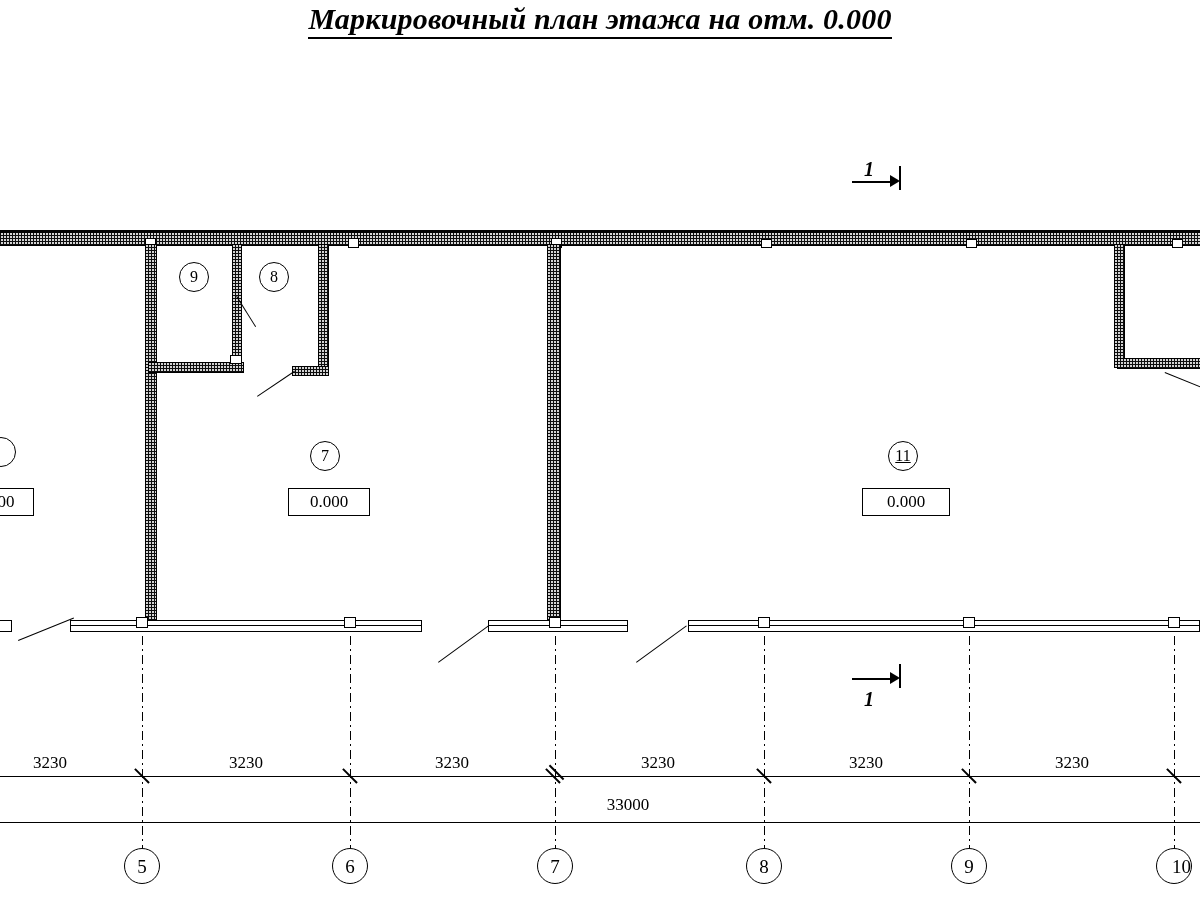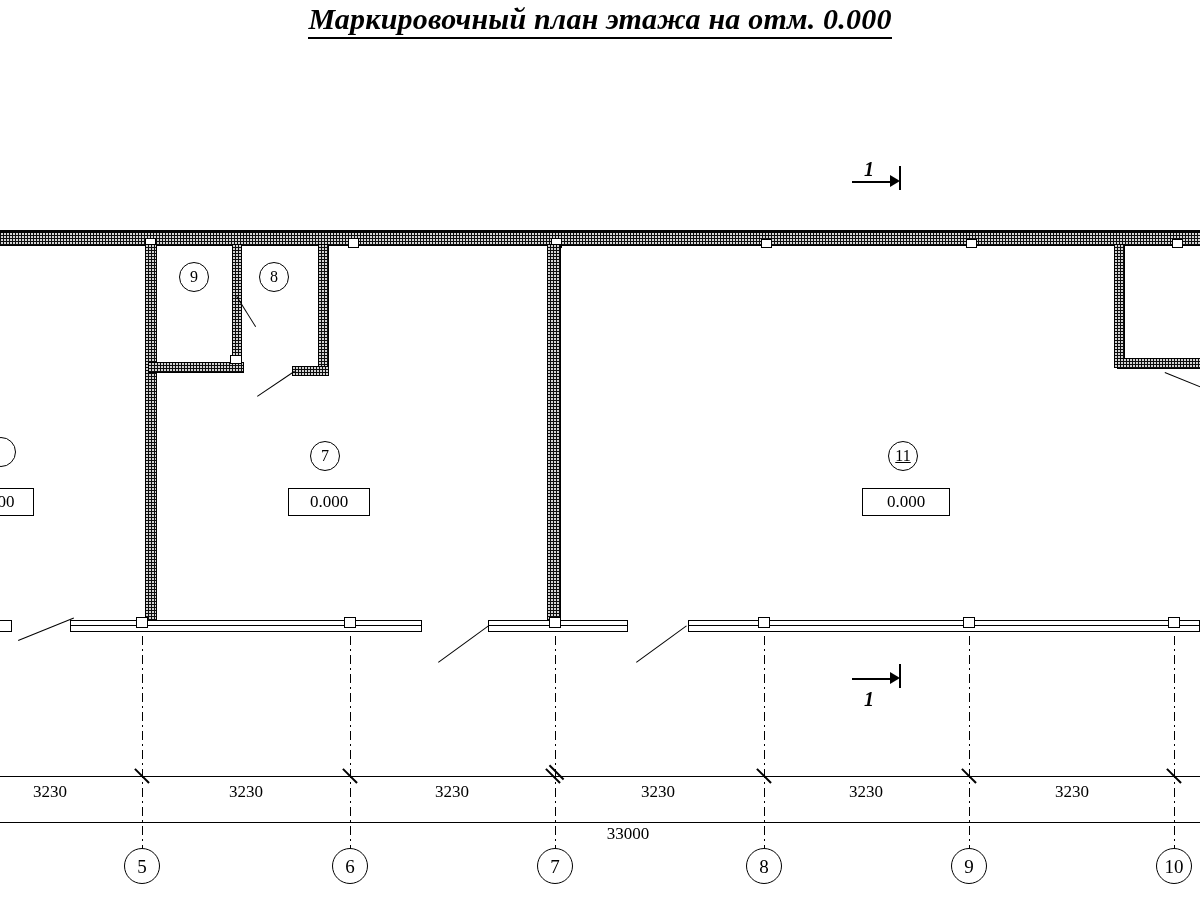--- a/index.html
+++ b/index.html
@@ -98,21 +98,20 @@
     height: 28px;
   }
 
   
   .dimtext {
     position: absolute;
     font-family: "Liberation Serif", serif;
     font-size: 17px;
     text-align: center;
     white-space: nowrap;
-    margin-top: 29px;
   }
 
   
   .secmark {
     position: absolute;
     font-family: "Liberation Serif", serif;
     font-style: italic;
     font-weight: bold;
     font-size: 20px;
   }
@@ -303,17 +302,17 @@
   </div>
   <div class="bubble ax" style="left:537px; top:848px;">
     <span>7</span>
   </div>
   <div class="bubble ax" style="left:746px; top:848px;">
     <span>8</span>
   </div>
   <div class="bubble ax" style="left:951px; top:848px;">
     <span>9</span>
   </div>
-  <div class="bubble ax" style="left:1156px; top:848px;">
+  <div class="bubble ax" style="left:1156px; top:848px;justify-content:flex-end;">
     <span>10</span>
   </div>
 
 </div>
 
 </body></html>

